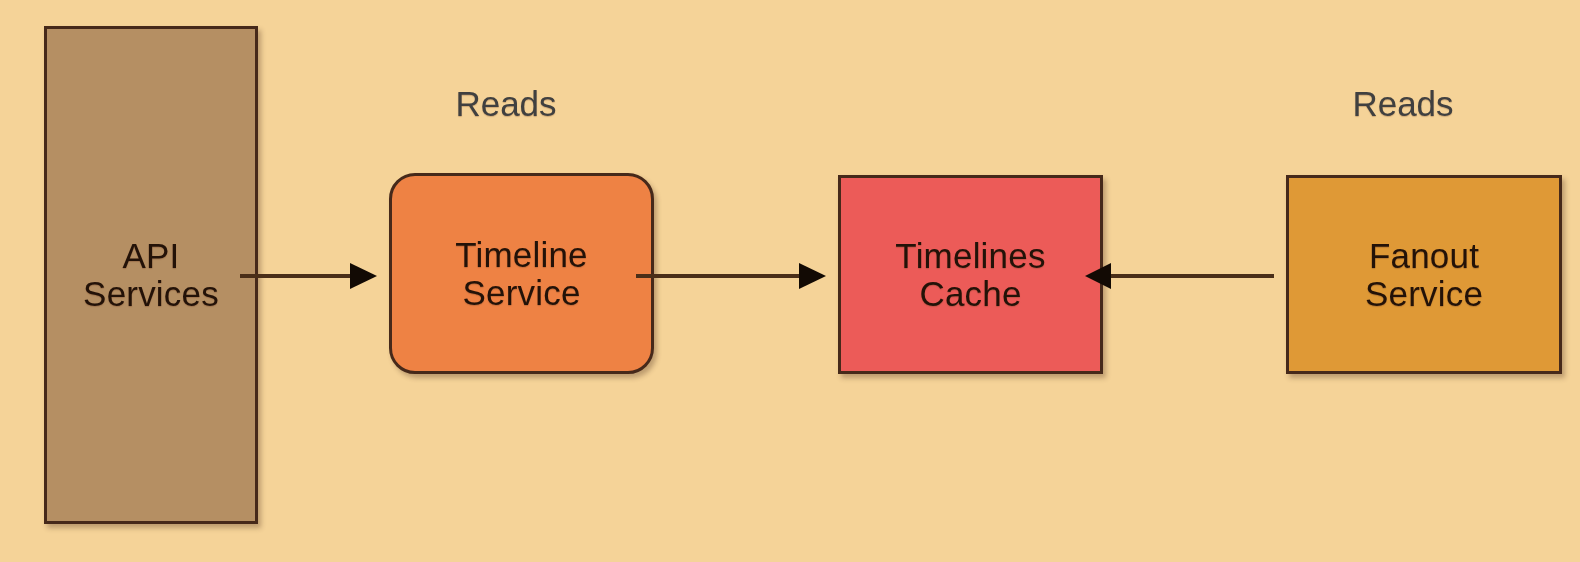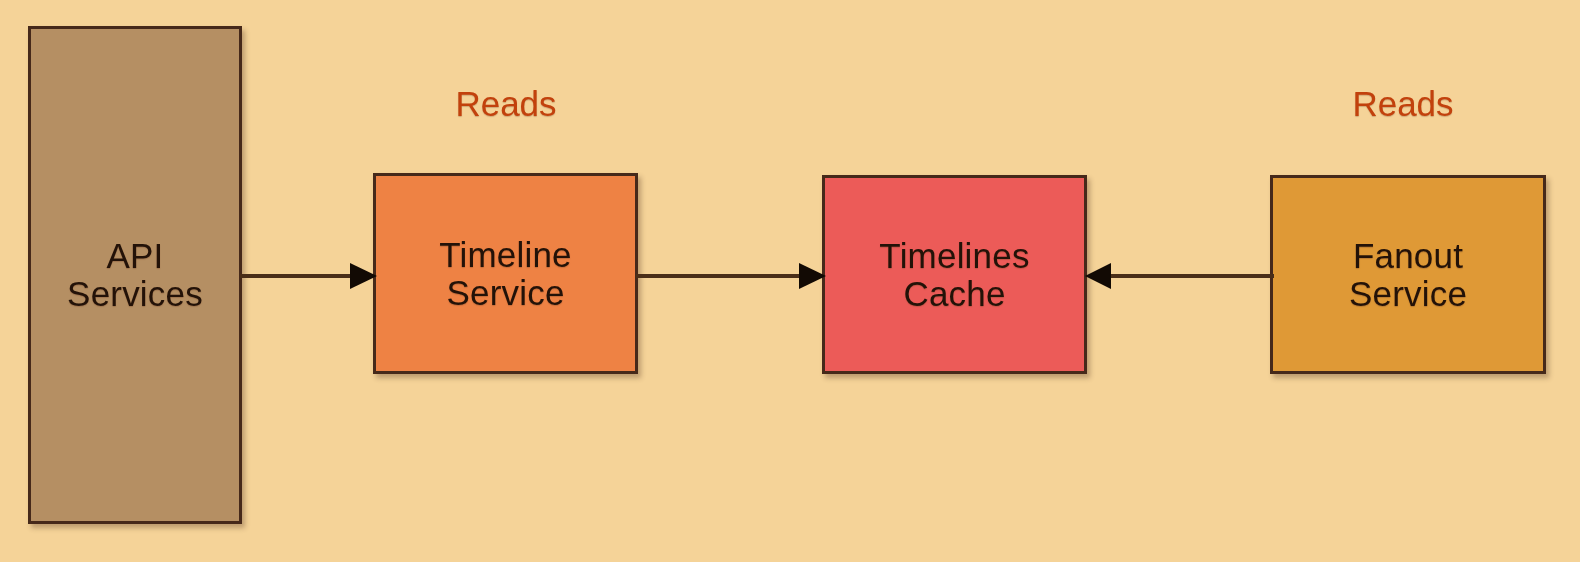--- a/index.html
+++ b/index.html
@@ -21,20 +21,21 @@
   
   .node {
     position: absolute;
     box-sizing: border-box;
     border: 3px solid #46291a;
     display: flex;
     align-items: center;
     justify-content: center;
     text-align: center;
     box-shadow: 3px 4px 5px rgba(70, 41, 26, 0.32);
+    margin-left: 16px;
   }
   .node-label {
     font-size: 35px;
     line-height: 1.08;
     color: #231208;
     letter-spacing: 0.2px;
     white-space: pre-line;
     text-shadow: 0 1px 1px rgba(120, 70, 40, 0.35);
   }
   #node-api-services {
@@ -43,41 +44,42 @@
     width: 214px;
     height: 498px;
     background: #b58f63;
   }
   #node-timeline-service {
     left: 373px;
     top: 173px;
     width: 265px;
     height: 201px;
     background: #ee8244;
+    border-radius: 26px;
   }
   #node-timelines-cache {
     left: 822px;
     top: 175px;
     width: 265px;
     height: 199px;
     background: #ec5b58;
     justify-content: center;
   }
   #node-fanout-service {
     left: 1270px;
     top: 175px;
     width: 276px;
     height: 199px;
     background: #df9936;
   }
   
   .section-label {
     position: absolute;
     font-size: 35px;
-    color: #c2410c;
+    color: #404040;
     text-align: center;
     text-shadow: 0 1px 1px rgba(120, 70, 40, 0.3);
     white-space: nowrap;
   }
   #label-reads {
     left: 406px;
     top: 84px;
     width: 200px;
   }
   #label-writes {

